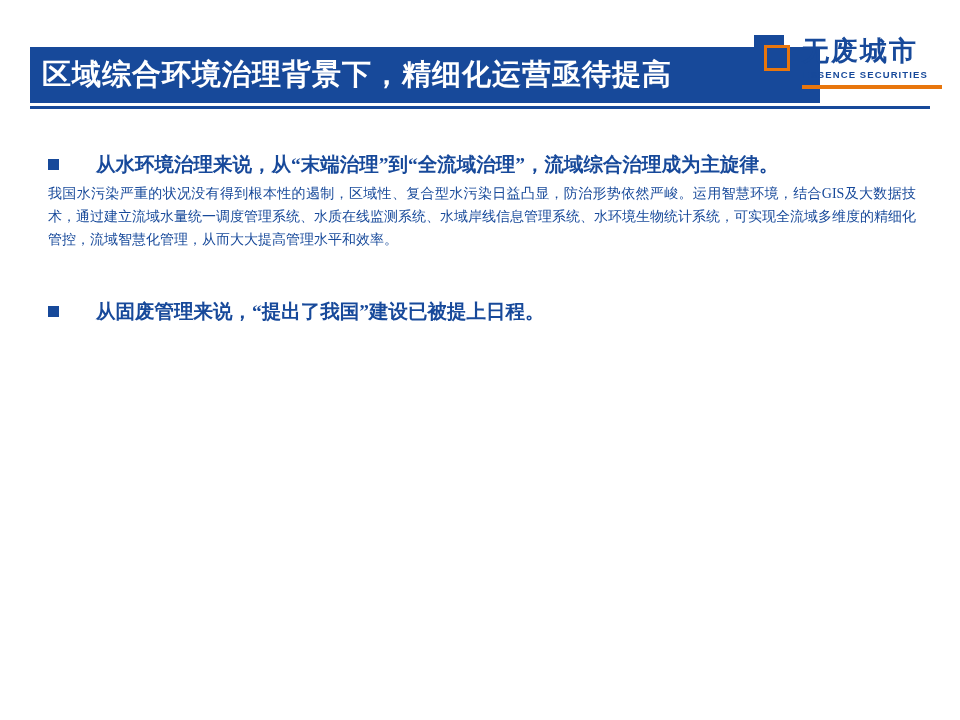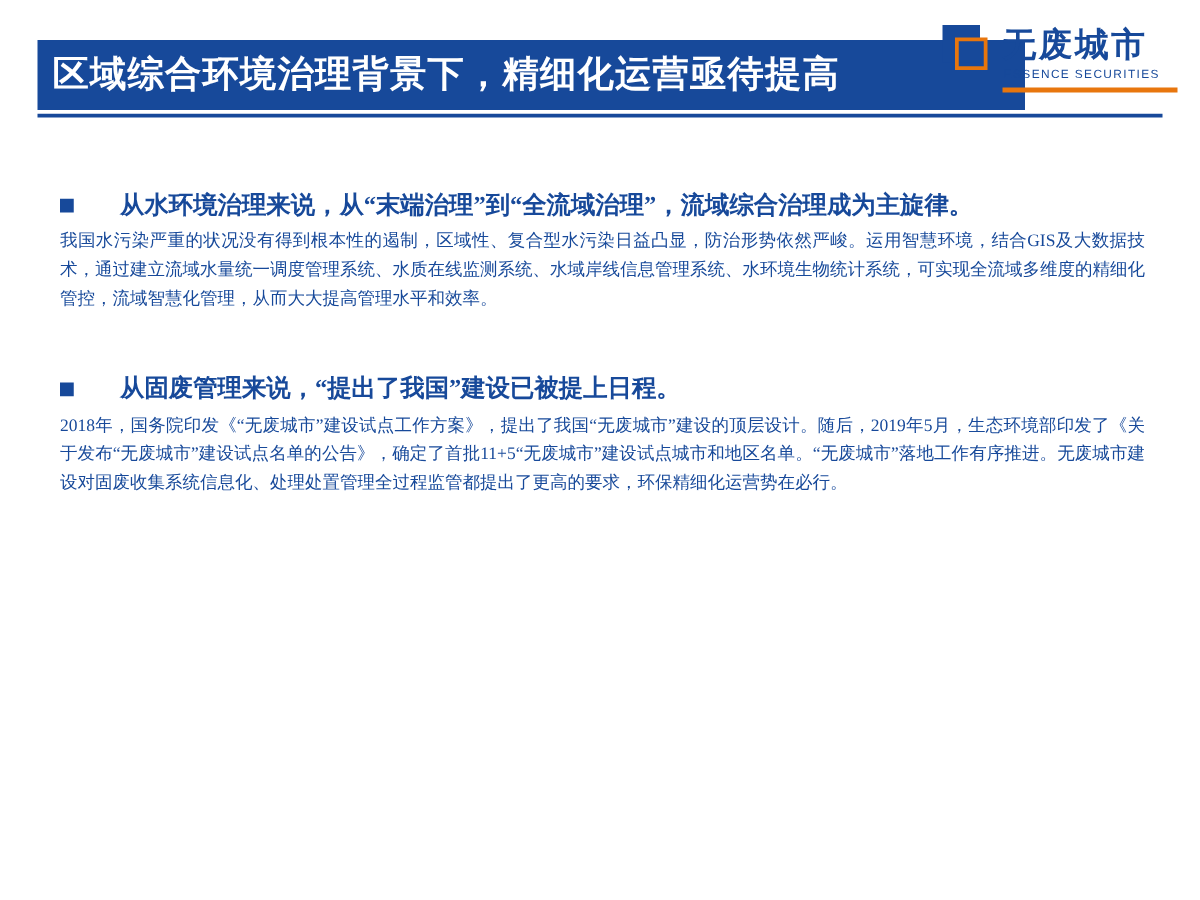--- a/index.html
+++ b/index.html
@@ -12,21 +12,21 @@
     background: #ffffff;
     font-family: "Liberation Serif", "DejaVu Serif", serif;
     overflow: hidden;
     position: relative;
   }
 
   
   .header {
     position: absolute;
     left: 0;
-    top: 0;
+    top: 15px;
     width: 960px;
     height: 108px;
   }
   .title-bar {
     position: absolute;
     left: 30px;
     top: 32px;
     width: 790px;
     height: 56px;
     background: #17499a;
@@ -95,21 +95,21 @@
     color: #17499a;
     letter-spacing: 2px;
     white-space: nowrap;
   }
   .logo-en {
     position: absolute;
     left: 55px;
     top: 36px;
     font-family: "Liberation Sans", "DejaVu Sans", sans-serif;
     font-size: 9.5px;
-    font-weight: normal;
+    font-weight: bold;
     color: #17499a;
     letter-spacing: 1.1px;
     white-space: nowrap;
   }
   .logo-rule {
     position: absolute;
     left: 54px;
     top: 52px;
     width: 140px;
     height: 4px;
@@ -190,16 +190,15 @@
     <p class="para">我国水污染严重的状况没有得到根本性的遏制，区域性、复合型水污染日益凸显，防治形势依然严峻。运用智慧环境，结合GIS及大数据技术，通过建立流域水量统一调度管理系统、水质在线监测系统、水域岸线信息管理系统、水环境生物统计系统，可实现全流域多维度的精细化管控，流域智慧化管理，从而大大提高管理水平和效率。</p>
   </div>
 
   <div class="gap"></div>
 
   <div class="block">
     <div class="bullet-row">
       <span class="bullet-marker"></span>
       <span class="bullet-text">从固废管理来说，“提出了我国”建设已被提上日程。</span>
     </div>
-    <p class="para">2018年，国务院印发《“无废城市”建设试点工作方案》，提出了我国“无废城市”建设的顶层设计。随后，2019年5月，生态环境部印发了《关于发布“无废城市”建设试点名单的公告》，确定了首批11+5“无废城市”建设试点城市和地区名单。“无废城市”落地工作有序推进。无废城市建设对固废收集系统信息化、处理处置管理全过程监管都提出了更高的要求，环保精细化运营势在必行。</p>
   </div>
 
 </div>
 
 </body></html>

